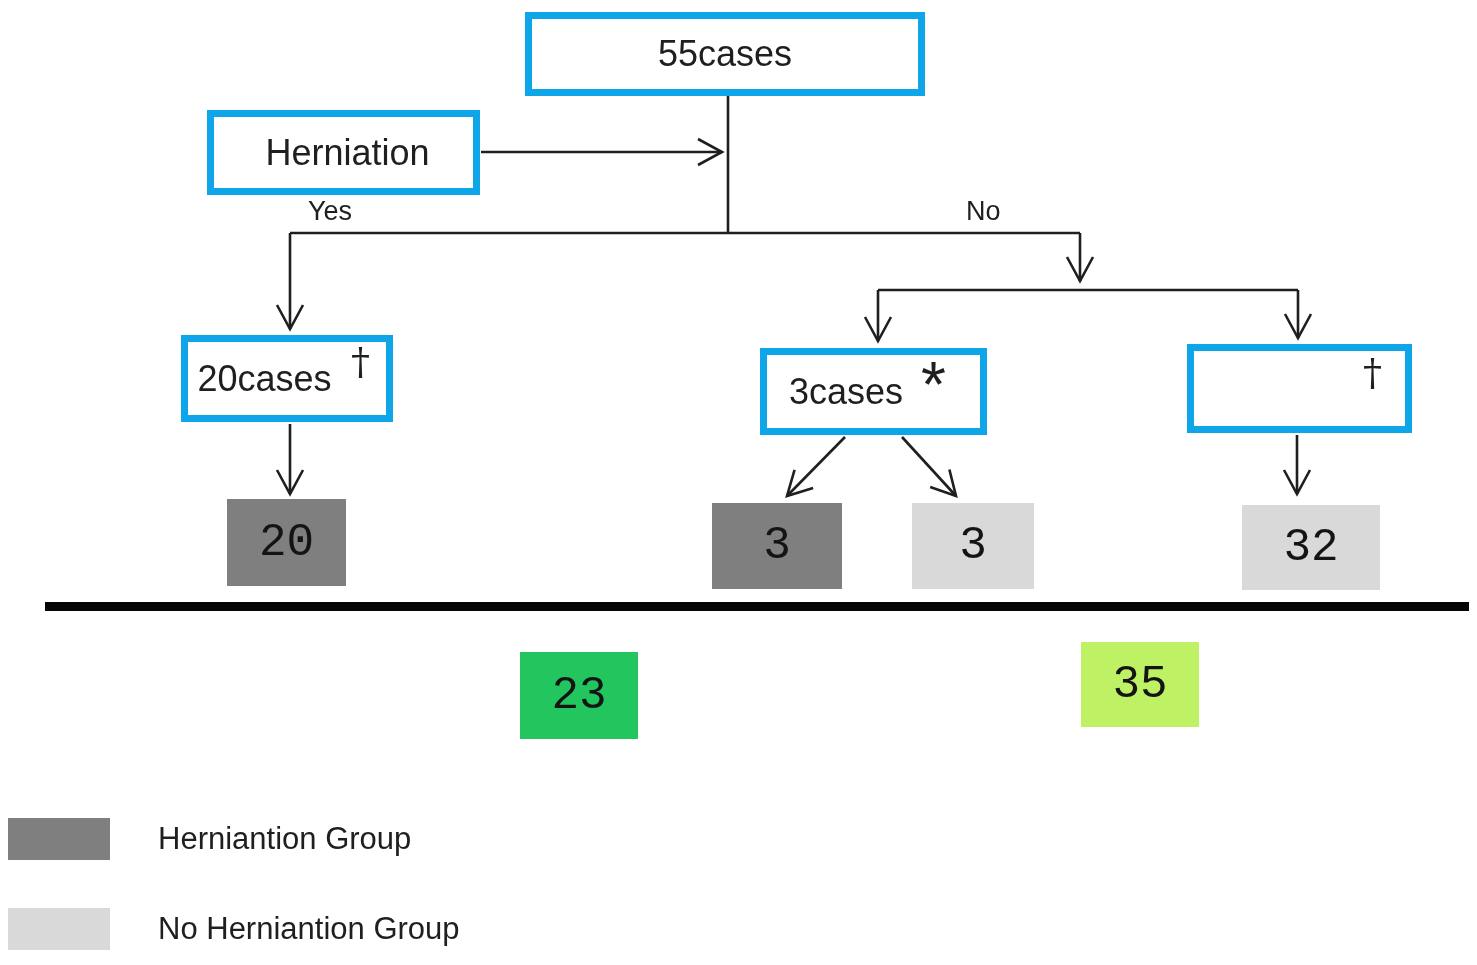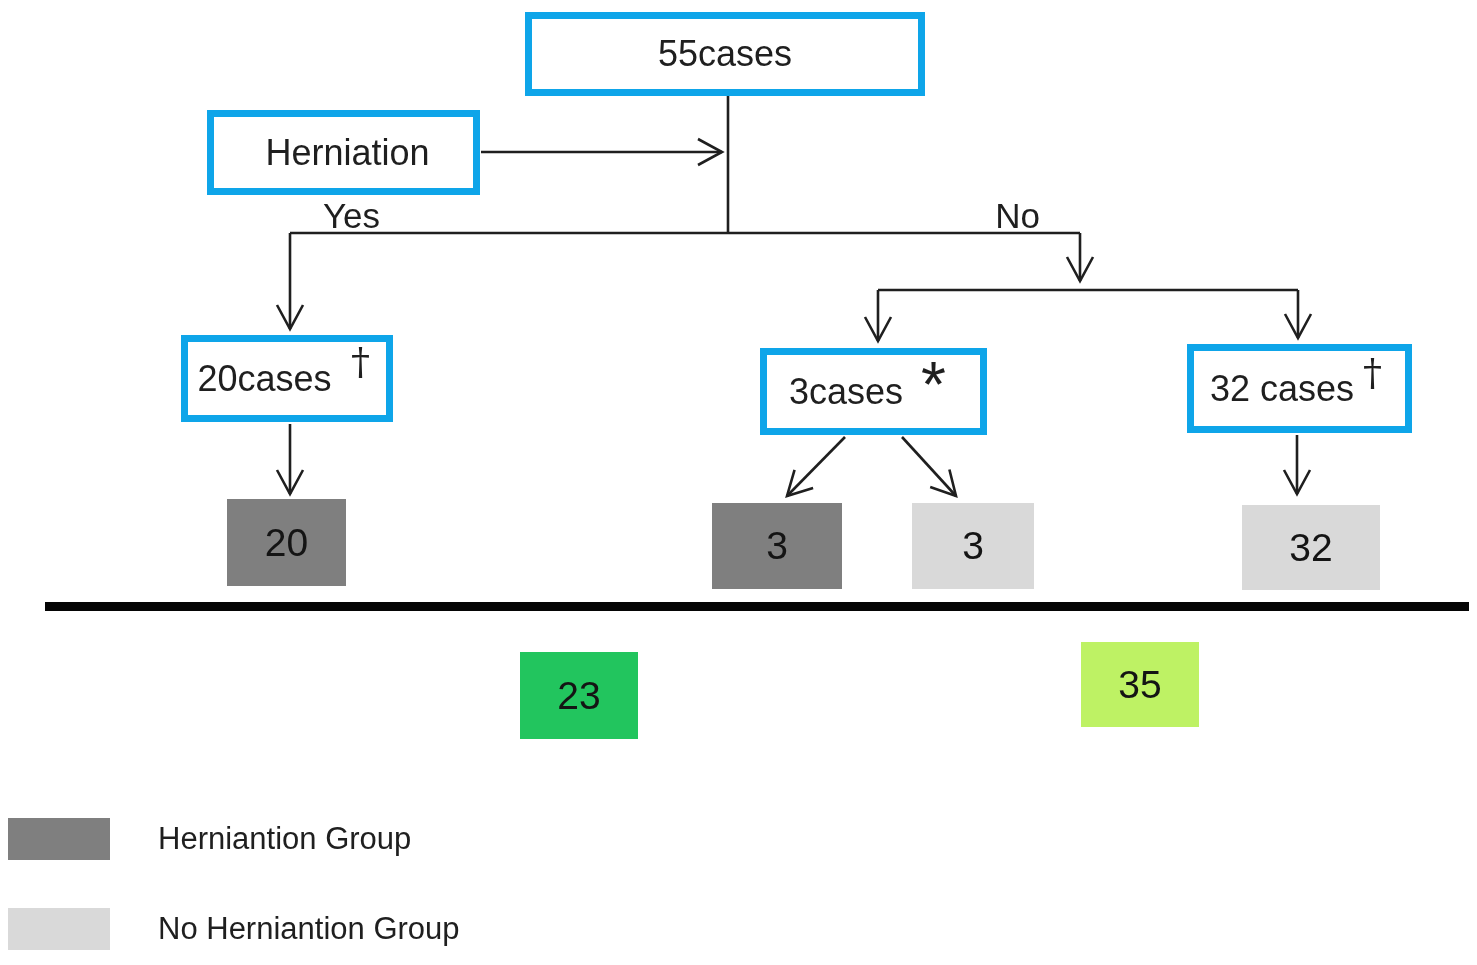--- a/index.html
+++ b/index.html
@@ -32,27 +32,28 @@
     line-height: 1;
     font-family: "DejaVu Serif", serif;
   }
   .dagger { font-size: 38px; }
   .star   { font-size: 64px; font-family: "Liberation Sans", sans-serif; }
   .gbox {
     position: absolute;
     display: flex;
     align-items: center;
     justify-content: center;
-    font-size: 39px;
+    font-size: 46px;
     color: #141414;
+    font-family: Liberation Mono, monospace;
   }
   .blabel {
     position: absolute;
-    font-size: 35px;
-    text-align: right;
+    font-size: 27px;
+    text-align: left;
     white-space: nowrap;
   }
   .divider {
     position: absolute;
     left: 45px; top: 602px;
     width: 1424px; height: 9px;
     background: #050505;
   }
   .swatch { position: absolute; width: 102px; height: 42px; }
   .legend-label {
@@ -103,21 +104,20 @@
     <span class="lbl">20cases</span>
     <span class="marker dagger" style="right:16px; top:0px;">†</span>
   </div>
 
   <div class="wbox pad55" style="left:760px; top:348px; width:227px; height:87px;">
     <span class="lbl">3cases</span>
     <span class="marker star" style="right:34px; top:-2px;">*</span>
   </div>
 
   <div class="wbox pad35" style="left:1187px; top:344px; width:225px; height:89px;">
-    <span class="lbl">32 cases</span>
     <span class="marker dagger" style="right:23px; top:2px;">†</span>
   </div>
 
   <div class="blabel" style="left:308px; top:196px; width:72px;">Yes</div>
   <div class="blabel" style="left:966px; top:196px; width:74px;">No</div>
 
   <div class="gbox" style="left: 227px; top: 499px; width: 119px; height: 87px; background-color: rgb(127, 127, 127);">20</div>
 
   <div class="gbox" style="left: 712px; top: 503px; width: 130px; height: 86px; background-color: rgb(127, 127, 127);">3</div>
 

